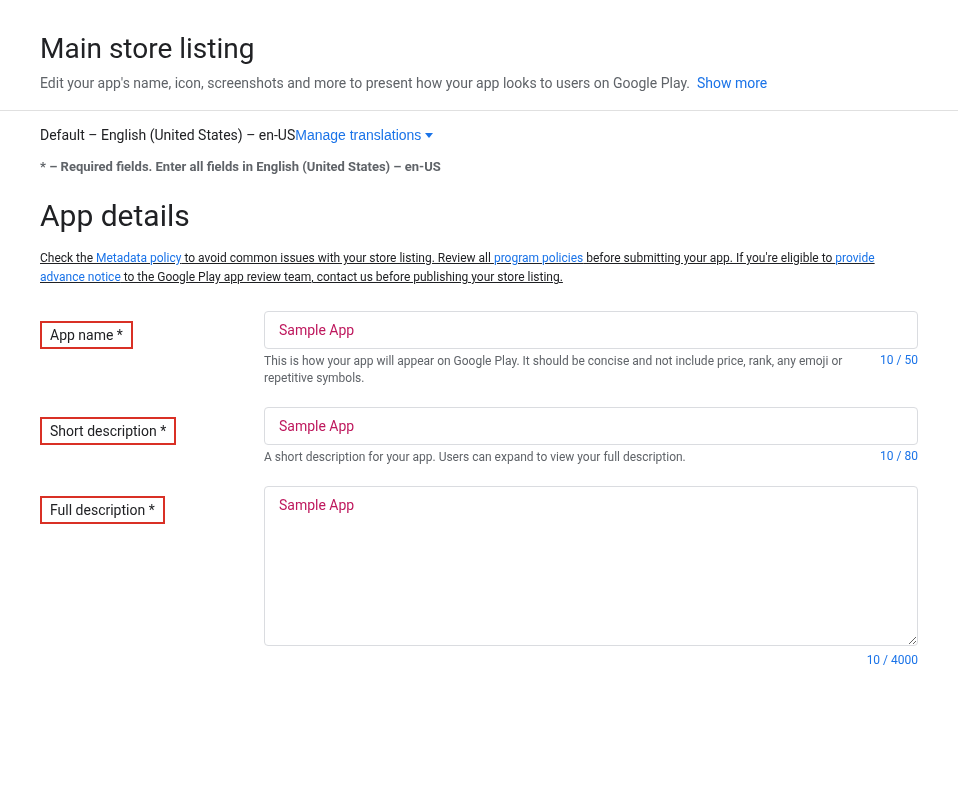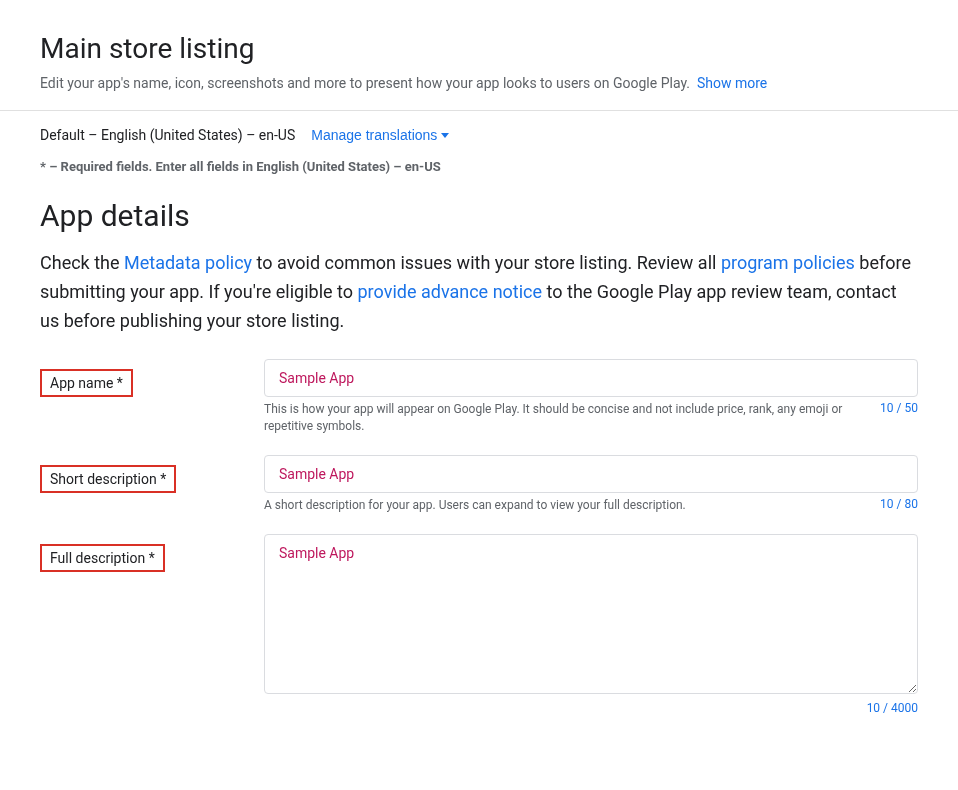--- a/index.html
+++ b/index.html
@@ -34,21 +34,20 @@
     }
     .divider {
       border: none;
       border-top: 1px solid #e0e0e0;
       margin: 0 -40px;
     }
     .language-bar {
       display: flex;
       align-items: flex-start;
       padding: 16px 0;
-      gap: 16px;
       font-size: 14px;
       color: #202124;
     }
     .language-text {
       font-size: 14px;
     }
     .manage-translations-btn {
       display: flex;
       align-items: center;
       gap: 4px;
@@ -73,24 +72,25 @@
       margin-bottom: 24px;
       font-weight: bold;
     }
     .section-title {
       font-size: 30px;
       font-weight: 400;
       color: #202124;
       margin-bottom: 16px;
     }
     .policy-text {
-      font-size: 18px;
+      font-size: 12px;
       color: #202124;
       line-height: 1.6;
       margin-bottom: 24px;
+      text-decoration: underline;
     }
     .policy-text a {
       color: #1a73e8;
       text-decoration: none;
     }
     .form-row {
       display: flex;
       align-items: flex-start;
       margin-bottom: 20px;
       gap: 24px;

